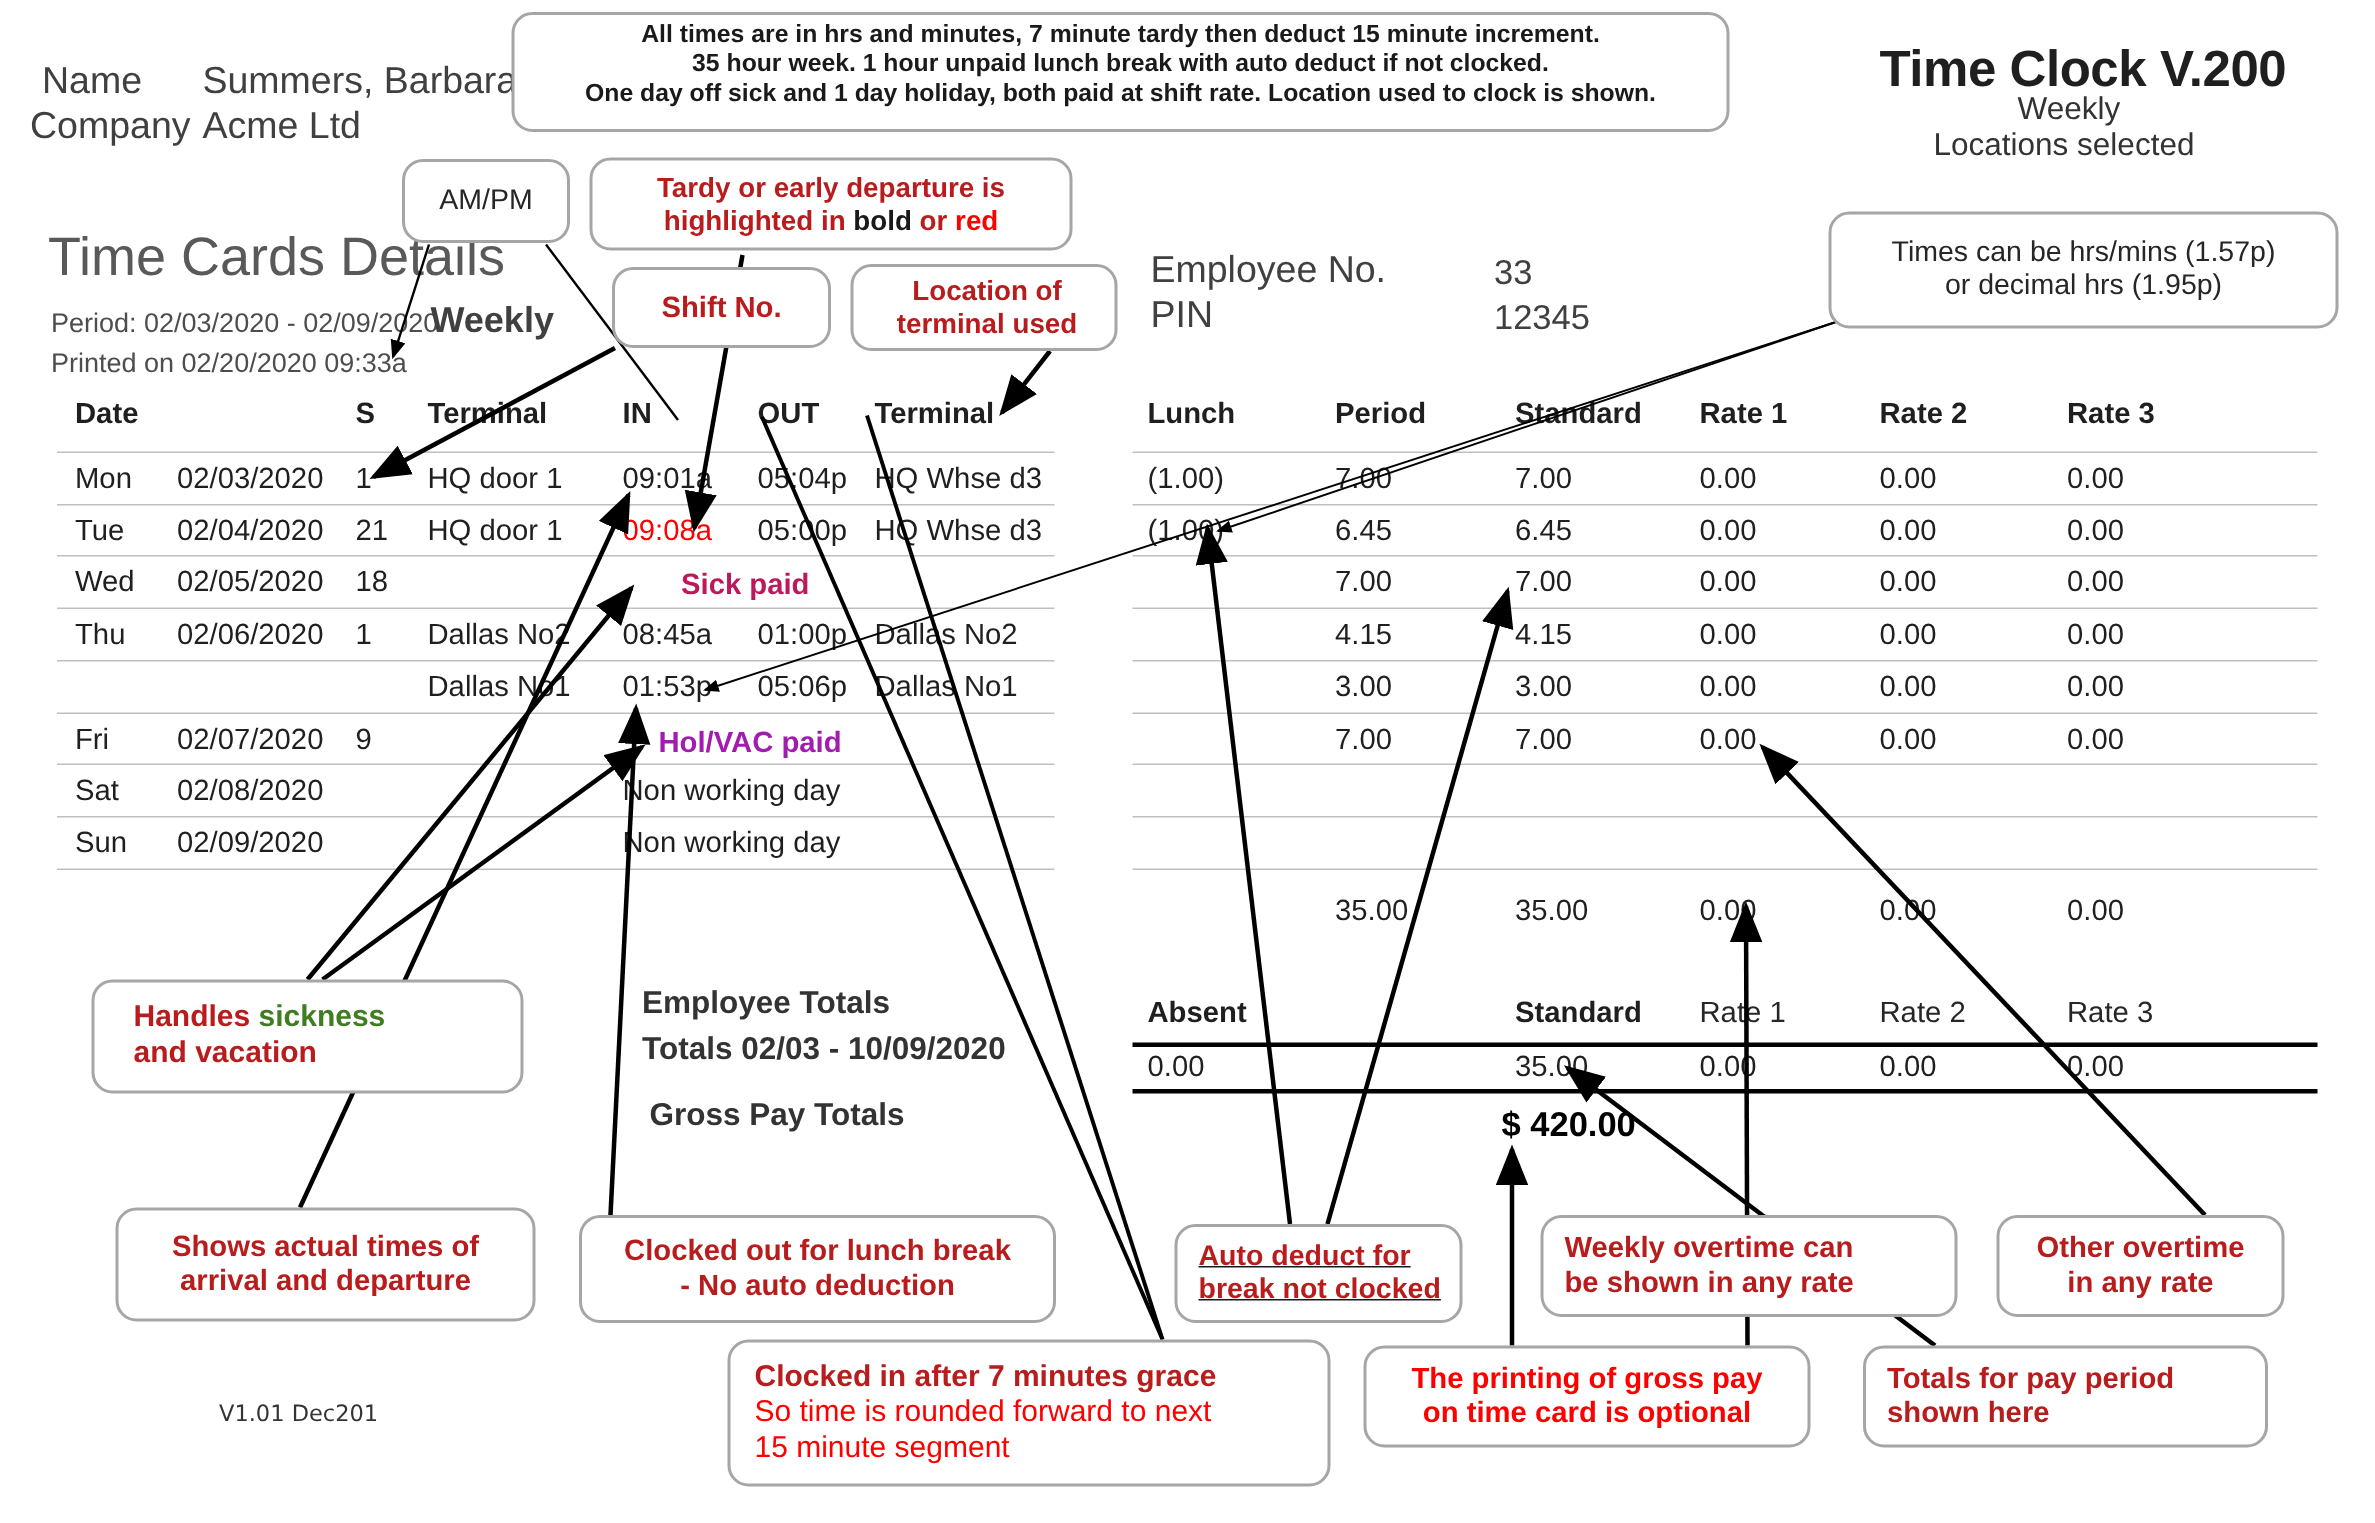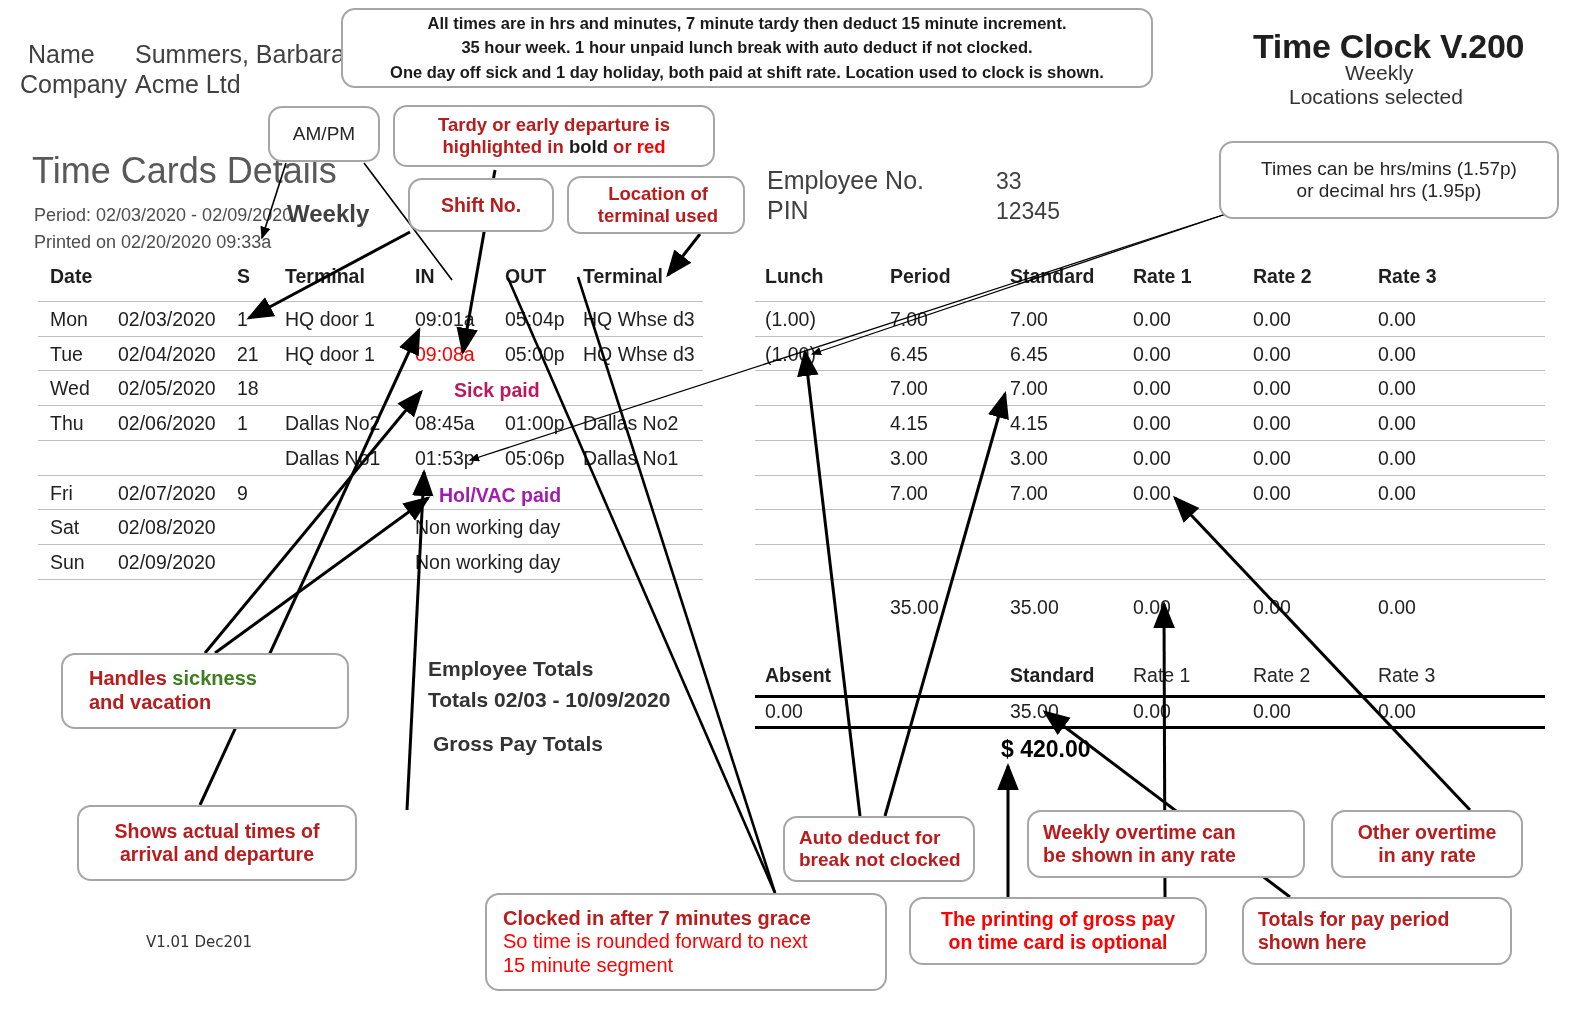--- a/index.html
+++ b/index.html
@@ -69,21 +69,21 @@
 </head>
 <body>
 
 <div id="stage">
 
   <div class="abs lbl hdr-name" style="left:28px;top:40px;">Name</div>
   <div class="abs lbl hdr-val" style="left:135px;top:40px;">Summers, Barbara</div>
   <div class="abs lbl hdr-name" style="left:20px;top:70px;">Company</div>
   <div class="abs lbl hdr-val" style="left:135px;top:70px;">Acme Ltd</div>
 
-  <div class="callout" style="left:341px;top:8px;width:812px;height:80px;flex-direction:column;justify-content:space-between;">
+  <div class="callout" style="left:341px;top:8px;width:812px;height:80px;flex-direction:column;justify-content:flex-start;">
     <span class="t c-black" style="font-size:16.5px;">All times are in hrs and minutes, 7 minute tardy then deduct 15 minute increment.</span>
     <span class="t c-black" style="font-size:16.5px;">35 hour week. 1 hour unpaid lunch break with auto deduct if not clocked.</span>
     <span class="t c-black" style="font-size:16.5px;">One day off sick and 1 day holiday, both paid at shift rate. Location used to clock is shown.</span>
   </div>
 
   <div class="abs title-main" style="left:1253px;top:27px;">Time Clock V.200</div>
   <div class="abs title-sub" style="left:1345px;top:61px;">Weekly</div>
   <div class="abs title-sub" style="left:1289px;top:85px;">Locations selected</div>
 
   <div class="callout" style="left:268px;top:106px;width:112px;height:56px;">
@@ -253,22 +253,26 @@
   <div class="callout" style="left:61px;top:653px;width:288px;height:76px;flex-direction:column;align-items:flex-start;padding-left:26px;">
     <span class="t" style="font-size:20px;"><span class="c-blue">Handles </span><span style="color:#3f7d20;font-weight:bold;">sickness</span></span>
     <span class="t c-blue" style="font-size:20px;">and vacation</span>
   </div>
 
   <div class="callout" style="left:77px;top:805px;width:280px;height:76px;flex-direction:column;">
     <span class="t c-blue" style="font-size:19.5px;">Shows actual times of</span>
     <span class="t c-blue" style="font-size:19.5px;">arrival and departure</span>
   </div>
 
-
-  <div class="callout" style="left:783px;top:816px;width:192px;height:66px;flex-direction:column;align-items:flex-start;padding-left:14px;">
+  <div class="callout" style="left:386px;top:810px;width:318px;height:72px;flex-direction:column;">
+    <span class="t c-blue" style="font-size:19.5px;">Clocked out for lunch break</span>
+    <span class="t c-blue" style="font-size:19.5px;">- No auto deduction</span>
+  </div>
+
+  <div class="callout" style="left:783px;top:816px;width:192px;height:66px;flex-direction:column;align-items:flex-start;padding-left:14px;text-decoration:underline;">
     <span class="t c-blue" style="font-size:19px;">Auto deduct for</span>
     <span class="t c-blue" style="font-size:19px;">break not clocked</span>
   </div>
 
   <div class="callout" style="left:485px;top:893px;width:402px;height:98px;flex-direction:column;align-items:flex-start;padding-left:16px;">
     <span class="t c-blue" style="font-size:20px;">Clocked in after 7 minutes grace</span>
     <span class="t c-red-n" style="font-size:20px;">So time is rounded forward to next</span>
     <span class="t c-red-n" style="font-size:20px;">15 minute segment</span>
   </div>
 

